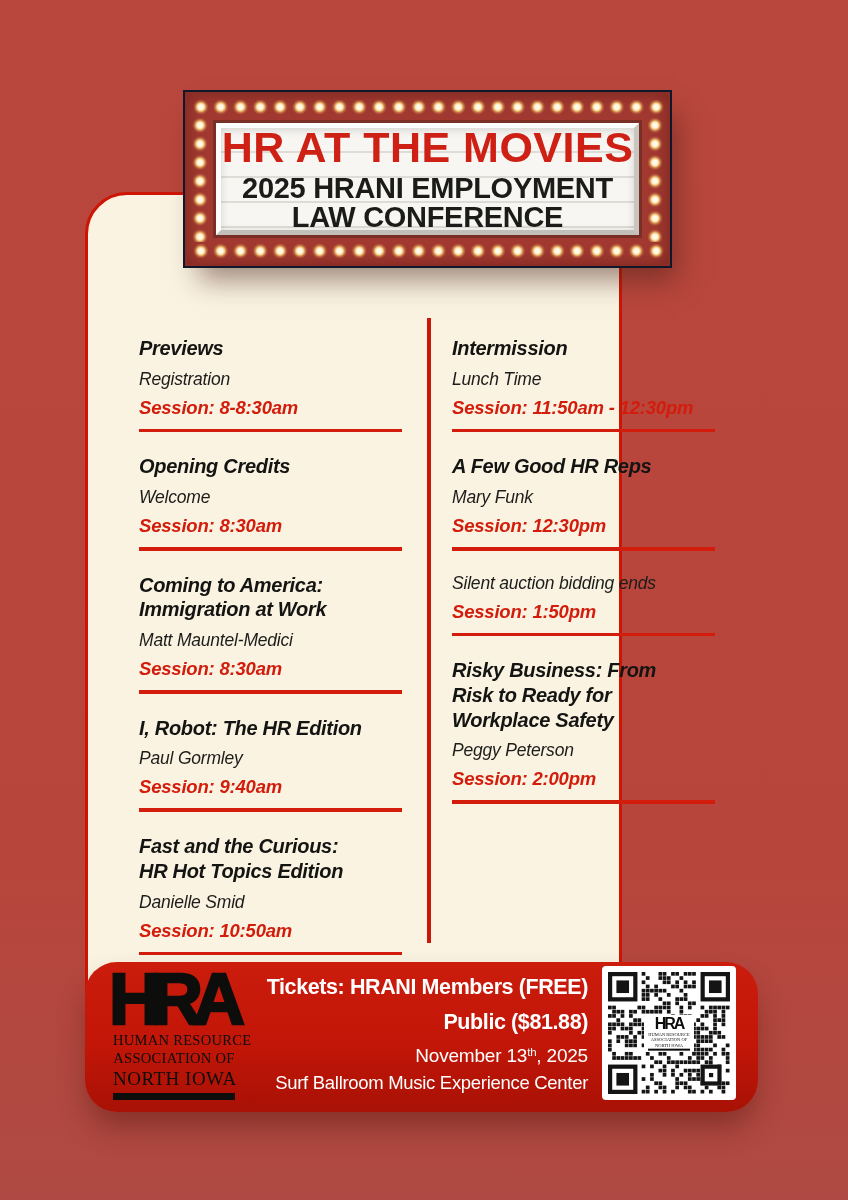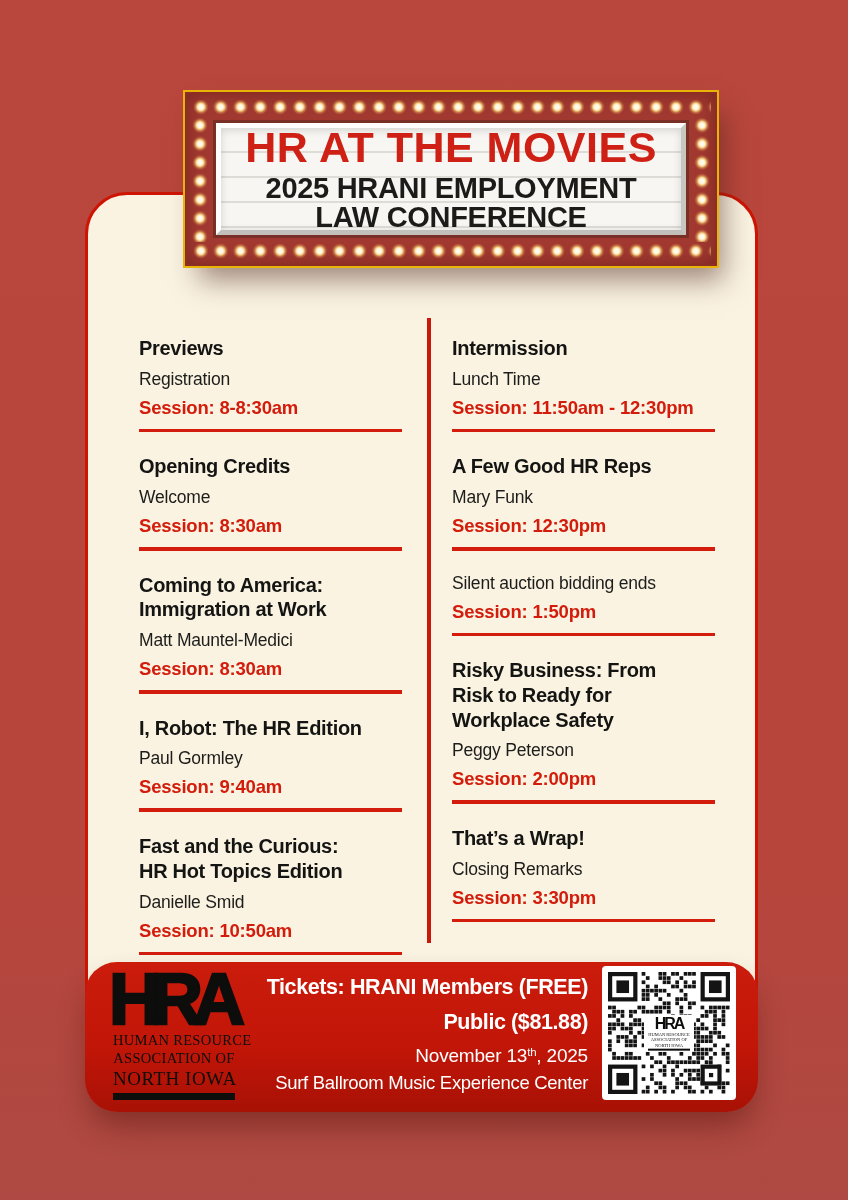--- a/index.html
+++ b/index.html
@@ -3,28 +3,28 @@
 <meta charset="utf-8">
 <style>
   html,body{margin:0;padding:0;}
   body{
     width:848px;height:1200px;position:relative;overflow:hidden;
     background:linear-gradient(180deg,#b9473d 0%,#b7453c 72%,#ae4a43 100%);
     font-family:"Liberation Sans","DejaVu Sans",sans-serif;
   }
   
   .card{
-    position:absolute;left:85px;top:192px;width:673px;height:870px;
+    position:absolute;left:85px;top:192px;width:537px;height:870px;
     background:#faf3e2;border:3px solid #ce1504;border-radius:42px;
-    box-sizing:border-box;z-index:10;
+    box-sizing:border-box;z-index:10;font-style:italic;
   }
   
   .marquee{
-    position:absolute;left:183px;top:90px;width:536px;height:178px;
-    background:#a23931;border:2px solid #eab308;box-sizing:border-box;
+    position:absolute;left:183px;top:90px;width:489px;height:178px;
+    background:#a23931;border:2px solid #0f172a;box-sizing:border-box;
     box-shadow:inset 0 0 0 2px #8c2d26, inset 0 0 20px rgba(60,10,5,.45),
                10px 18px 26px -6px rgba(70,30,20,.5);
     z-index:30;
   }
   .bulbs{position:absolute;background-repeat:repeat-x;
     background-image:radial-gradient(circle at 50% 50%,#fff9ea 0 2.3px,#f7d389 3.9px,rgba(233,170,88,.55) 5.4px,rgba(160,60,40,0) 7.6px);
   }
   .bulbs.top{top:5px;left:6px;right:6px;height:20px;background-size:19.8px 20px;}
   .bulbs.bottom{bottom:5px;left:6px;right:6px;height:20px;background-size:19.8px 20px;}
   .bulbs.left{left:5px;top:24px;bottom:24px;width:20px;background-repeat:repeat-y;background-size:20px 18.6px;}
@@ -150,26 +150,20 @@
         <div class="s-speaker">Silent auction bidding ends</div>
         <div class="s-time">Session: 1:50pm</div>
         <div class="divider"></div>
       </div>
       <div class="session">
         <div class="s-title">Risky Business: From
 Risk to Ready for
 Workplace Safety</div>
         <div class="s-speaker">Peggy Peterson</div>
         <div class="s-time">Session: 2:00pm</div>
-        <div class="divider"></div>
-      </div>
-      <div class="session">
-        <div class="s-title">That’s a Wrap!</div>
-        <div class="s-speaker">Closing Remarks</div>
-        <div class="s-time">Session: 3:30pm</div>
         <div class="divider"></div>
       </div>
     </div>
   </div>
 
   <div class="marquee">
     <div class="bulbs top"></div>
     <div class="bulbs bottom"></div>
     <div class="bulbs left"></div>
     <div class="bulbs right"></div>

